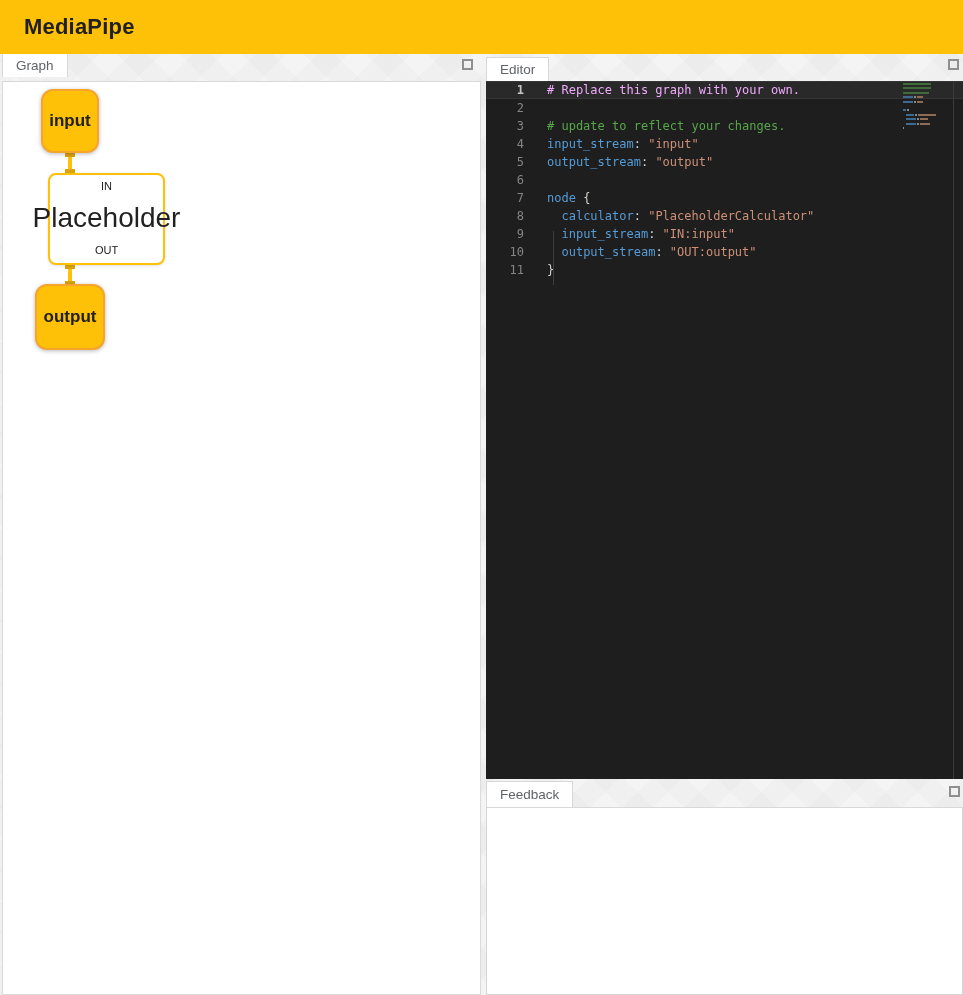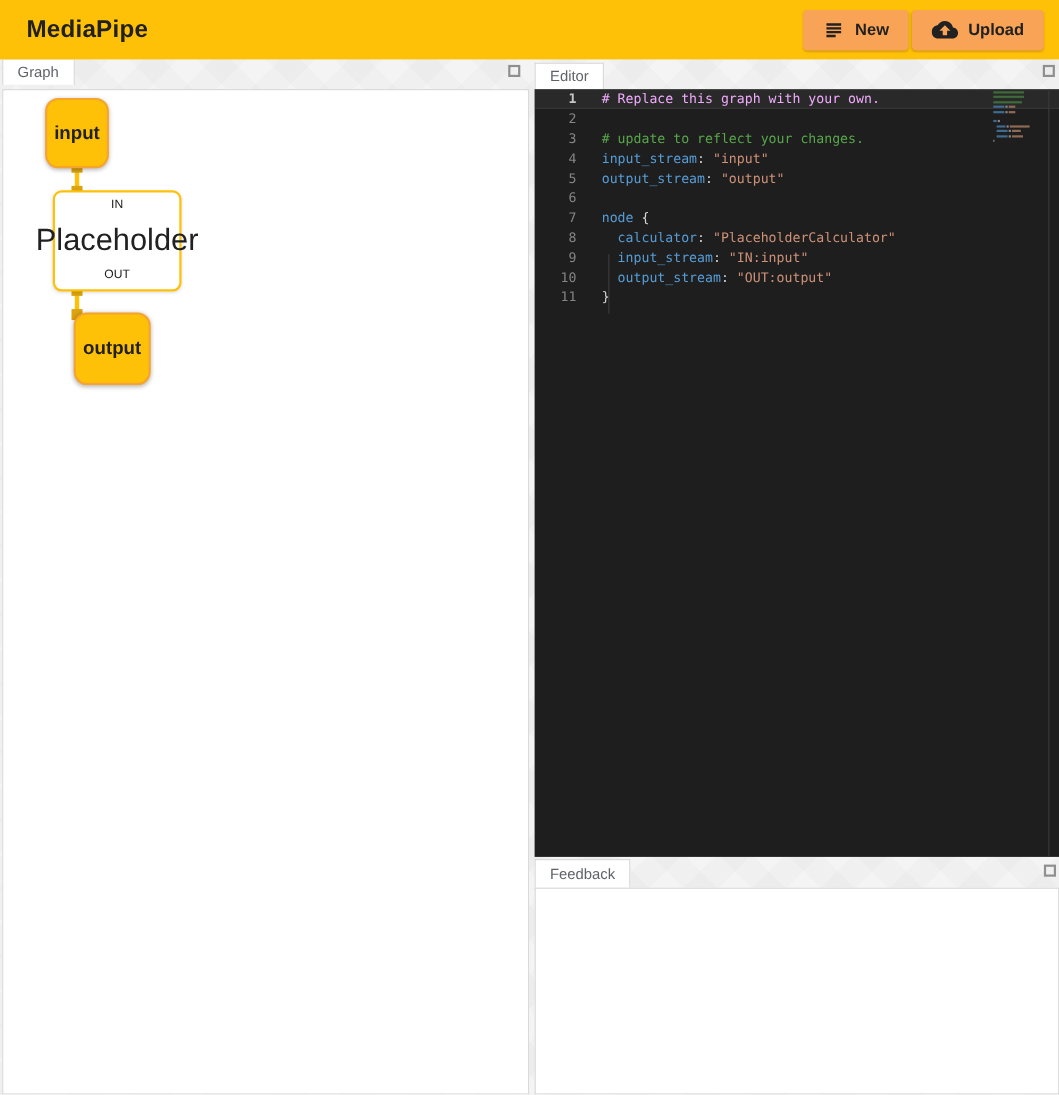--- a/index.html
+++ b/index.html
@@ -45,21 +45,21 @@
     position:absolute; left:2px; top:81px; width:479px; height:914px;
     background:#FFFFFF; border:1px solid #DADADA; border-top:1px solid #D8D8D8;
   }
   .gnode { position:absolute; display:flex; align-items:center; justify-content:center; cursor:pointer; }
   .gnode-filled {
     border-radius:12px; border:2px solid #F6A42C;
     box-shadow:0 1px 4px rgba(0,0,0,0.28);
     font-size:17px; font-weight:700; color:#212121;
   }
   .gnode-input  { left:38px; top:7px;  width:58px; height:64px; }
-  .gnode-output { left:32px; top:202px; width:70px; height:66px;margin-left:32px; }
+  .gnode-output { left:32px; top:202px; width:70px; height:66px; }
   .gnode-calc {
     left:9px; top:91px; width:117px; height:92px;
     background:#FFFFFF; border-radius:8px;
     box-shadow:0 1px 3px rgba(0,0,0,0.12);
     flex-direction:column; justify-content:space-between; padding:5px 0 7px 0;
   }
   .gnode-calc .port-label { font-size:11px; color:#212121; }
   .gnode-calc .calc-title { font-size:28px; font-weight:500; color:#212121; }
   .gwire { position:absolute; width:4px; }
   .gport { position:absolute; width:10px; height:10px; }
@@ -91,38 +91,20 @@
   .feedback-content {
     position:absolute; left:486px; top:807px; width:477px; height:188px;
     background:#FFFFFF; border:1px solid #D5D5D5; border-top:1px solid #D8D8D8;
   }
 </style>
 </head>
 <body>
 
 <div class="app-header" style="background: rgb(255, 193, 7);">
   <div class="app-title">MediaPipe</div>
-  <div class="header-buttons">
-    <button class="hdr-btn" style="background: rgb(248, 163, 85);">
-      <span>
-        <svg width="20" height="20" viewBox="0 0 24 24">
-            <path fill="#212121" d="M4 5h16v2.6H4zM4 9.2h16v2.6H4zM4 13.4h16V16H4zM4 17.6h10v2.6H4z"></path>
-          </svg>
-      </span>
-      <span>New</span>
-    </button>
-    <button class="hdr-btn" style="background: rgb(248, 163, 85);">
-      <span>
-        <svg width="24" height="24" viewBox="0 0 24 24">
-            <path fill="#212121" d="M19.35 10.04C18.67 6.59 15.64 4 12 4 9.11 4 6.6 5.64 5.35 8.04 2.34 8.36 0 10.91 0 14c0 3.31 2.69 6 6 6h13c2.76 0 5-2.24 5-5 0-2.64-2.05-4.78-4.65-4.96zM14 13v4h-4v-4H7l5-5 5 5h-3z"></path>
-          </svg>
-      </span>
-      <span>Upload</span>
-    </button>
-  </div>
 </div>
 
 <div class="tabstrip graph-tabstrip">
   <div class="tab">
     <span>Graph</span>
   </div>
 </div>
 <div class="maxbox graph-maxbox"></div>
 
 <div class="graph-content">

